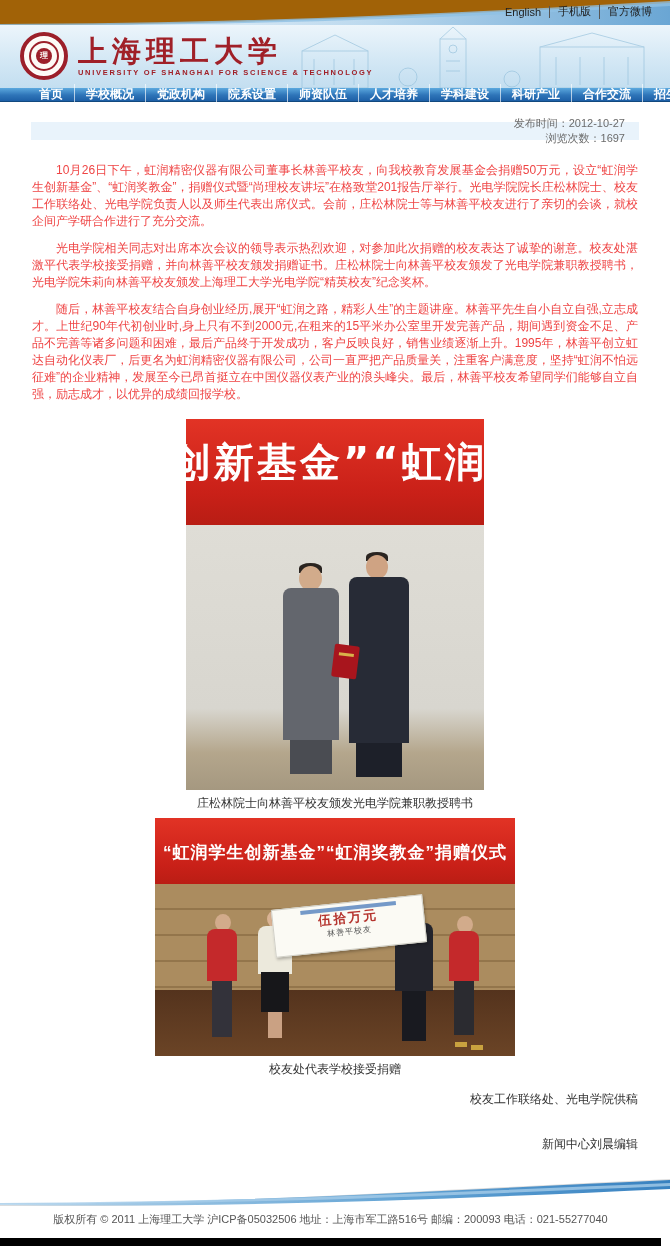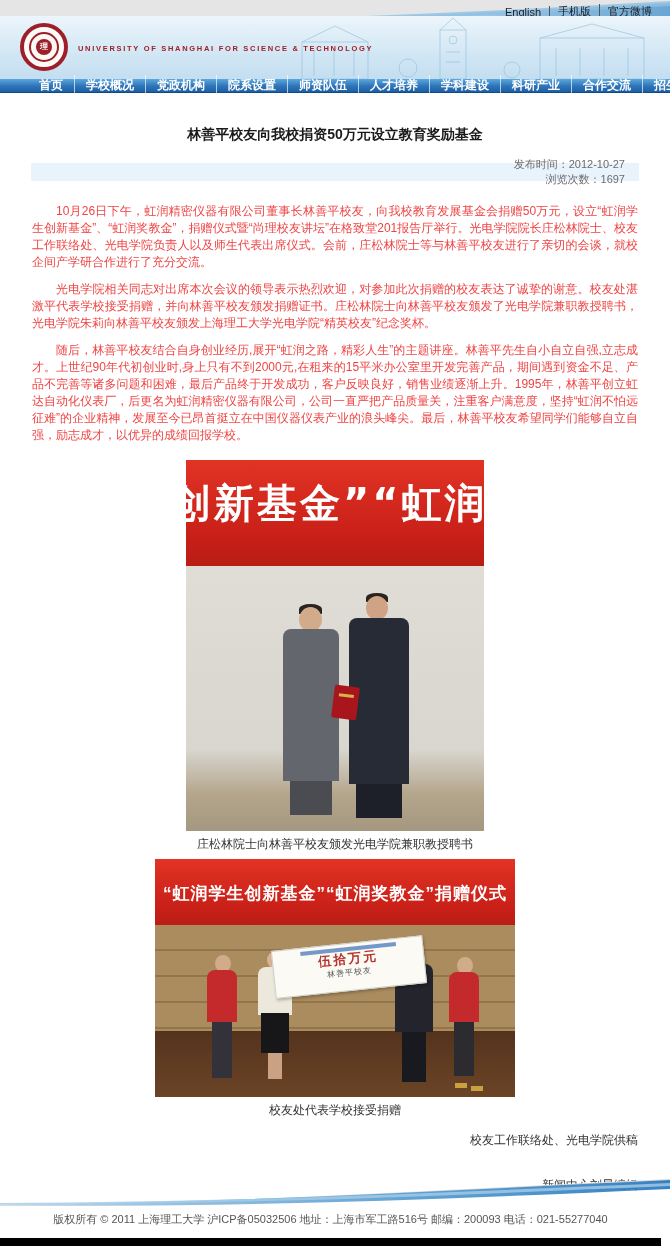--- a/index.html
+++ b/index.html
@@ -5,21 +5,21 @@
   * { margin:0; padding:0; box-sizing:border-box; }
   html,body { background:#ffffff; }
   body {
     width:670px; height:1246px; margin:0 auto; overflow:hidden;
     font-family:"Liberation Sans","DejaVu Sans",sans-serif;
     color:#333;
   }
   .page { position:relative; width:670px; height:1246px; background:#fff; }
 
   
-  .topbar { position:relative; height:16px; background:#e5e5e5; overflow:hidden; }
+  .topbar { position:relative; height:25px; background:#a16207; overflow:hidden; }
   .topbar svg { position:absolute; left:0; top:0; }
   .topbar-links {
     position:absolute; right:10px; top:4px; font-size:11px; color:#222;
     display:flex; align-items:center; z-index:2;
   }
   .topbar-links a {
     color:#222; text-decoration:none; padding:0 8px; cursor:pointer;
     border-right:1px solid #555;
   }
   .topbar-links a:last-child { border-right:none; }
@@ -227,20 +227,21 @@
           <circle cx="222" cy="54" r="8"></circle>
       </g>
     </svg>
     <div class="brand">
       <div class="seal">
         <div class="seal-inner">
           <div class="seal-core">理</div>
         </div>
       </div>
       <div class="brand-names">
+        <div class="brand-cn">上海理工大学</div>
         <div class="brand-en">UNIVERSITY  OF  SHANGHAI  FOR  SCIENCE  &amp;  TECHNOLOGY</div>
       </div>
     </div>
   </div>
 
   <div class="nav">
     <ul>
       <li>首页</li>
       <li>学校概况</li>
       <li>党政机构</li>
@@ -249,21 +250,20 @@
       <li>人才培养</li>
       <li>学科建设</li>
       <li>科研产业</li>
       <li>合作交流</li>
       <li>招生就业</li>
 
     </ul>
   </div>
 
   <div class="main">
-    <h1 class="article-title">林善平校友向我校捐资50万元设立教育奖励基金</h1>
 
     <div class="meta-bar">
       <span>发布时间：2012-10-27</span>
       <span>浏览次数：1697</span>
     </div>
 
     <div class="paragraphs">
       <p>10月26日下午，虹润精密仪器有限公司董事长林善平校友，向我校教育发展基金会捐赠50万元，设立“虹润学生创新基金”、“虹润奖教金”，捐赠仪式暨“尚理校友讲坛”在格致堂201报告厅举行。光电学院院长庄松林院士、校友工作联络处、光电学院负责人以及师生代表出席仪式。会前，庄松林院士等与林善平校友进行了亲切的会谈，就校企间产学研合作进行了充分交流。</p>
       <p>光电学院相关同志对出席本次会议的领导表示热烈欢迎，对参加此次捐赠的校友表达了诚挚的谢意。校友处湛激平代表学校接受捐赠，并向林善平校友颁发捐赠证书。庄松林院士向林善平校友颁发了光电学院兼职教授聘书，光电学院朱莉向林善平校友颁发上海理工大学光电学院“精英校友”纪念奖杯。</p>
       <p>随后，林善平校友结合自身创业经历,展开“虹润之路，精彩人生”的主题讲座。林善平先生自小自立自强,立志成才。上世纪90年代初创业时,身上只有不到2000元,在租来的15平米办公室里开发完善产品，期间遇到资金不足、产品不完善等诸多问题和困难，最后产品终于开发成功，客户反映良好，销售业绩逐渐上升。1995年，林善平创立虹达自动化仪表厂，后更名为虹润精密仪器有限公司，公司一直严把产品质量关，注重客户满意度，坚持“虹润不怕远征难”的企业精神，发展至今已昂首挺立在中国仪器仪表产业的浪头峰尖。最后，林善平校友希望同学们能够自立自强，励志成才，以优异的成绩回报学校。</p>

